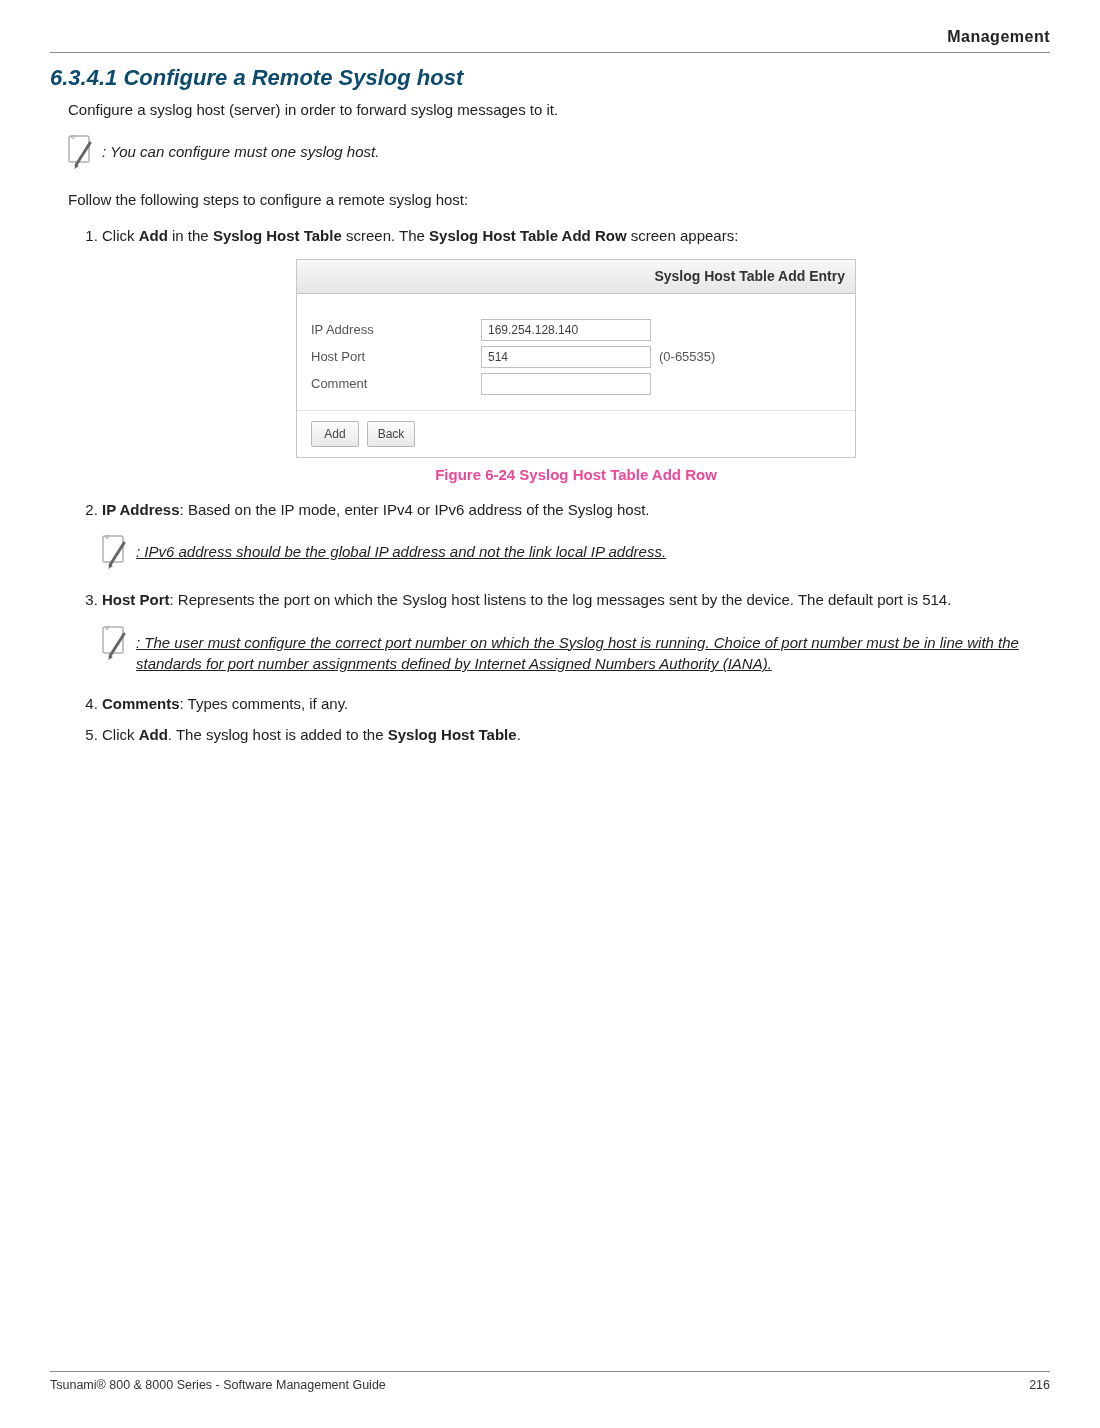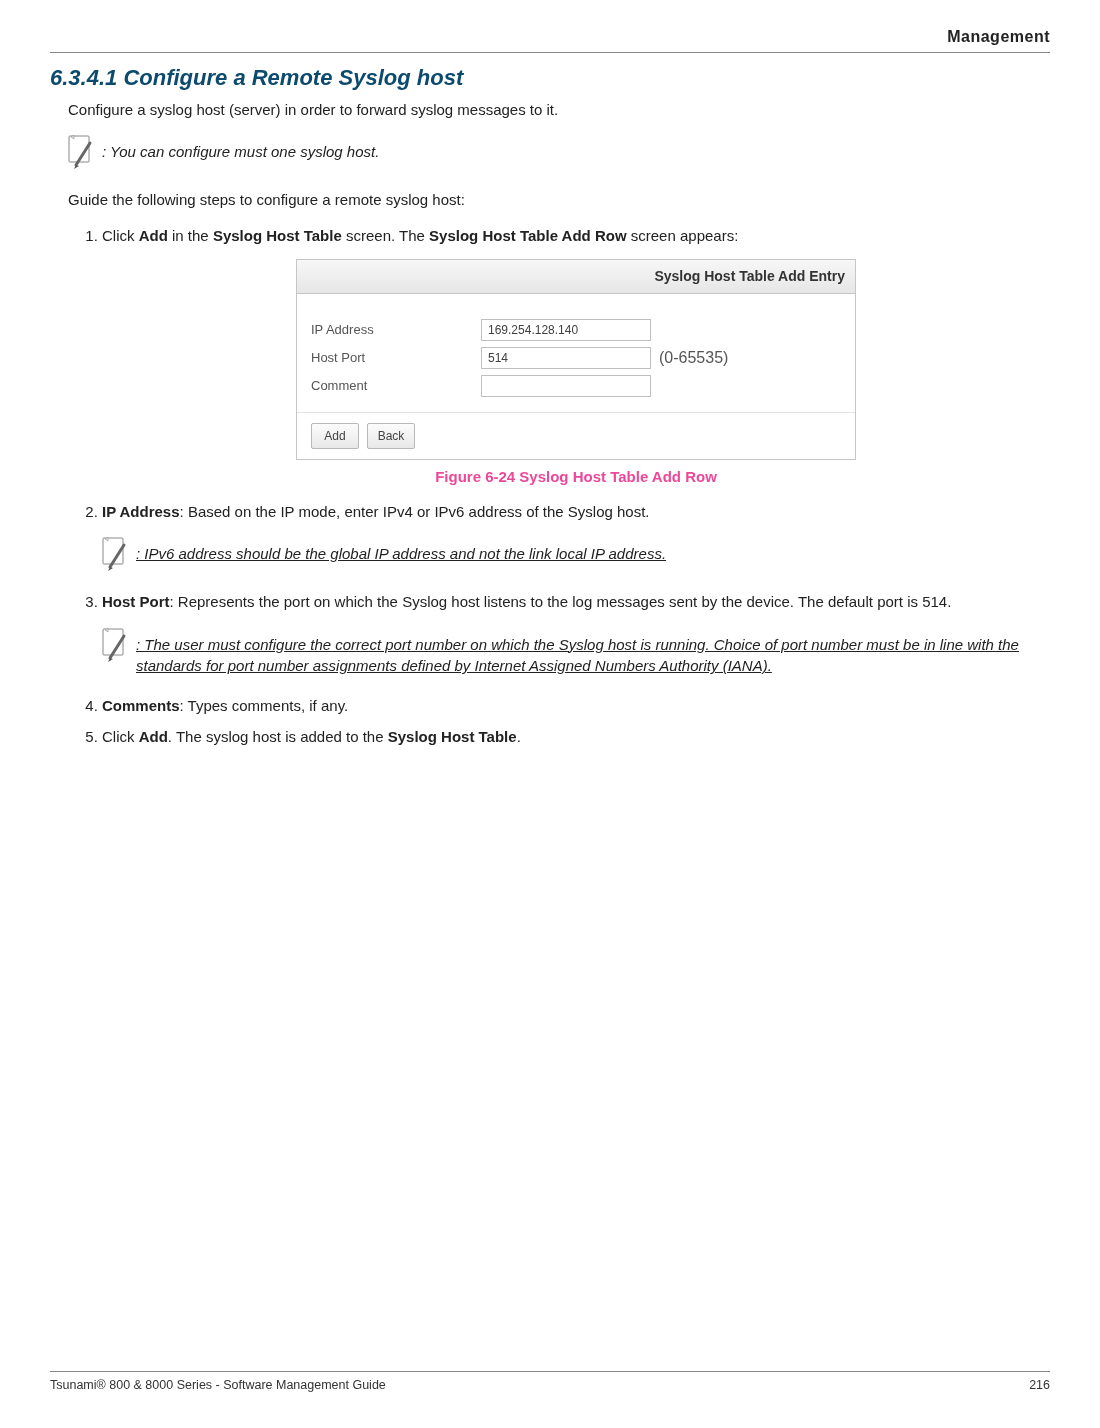--- a/index.html
+++ b/index.html
@@ -117,21 +117,21 @@
     width: 170px;
     height: 22px;
     border: 1px solid #bfbfbf;
     padding: 2px 6px;
     font-size: 12px;
     color: #404040;
     box-sizing: border-box;
   }
   .form-hint {
     margin-left: 8px;
-    font-size: 16px;
+    font-size: 13px;
     color: #555;
   }
   .dialog-buttons {
     border-top: 1px solid #e3e3e3;
     padding: 10px 14px;
     display: flex;
     gap: 8px;
   }
   .dlg-btn {
     min-width: 48px;
@@ -177,21 +177,21 @@
   <div class="note-row">
     <svg class="pencil-icon" viewBox="0 0 28 36">
       <rect x="1" y="1" width="20" height="26" rx="1" fill="#fff" stroke="#888" stroke-width="1"></rect>
       <path d="M3 2 L6 0 L6 4 Z" fill="#ddd" stroke="#888" stroke-width="0.5"></path>
       <line x1="22" y1="8" x2="8" y2="30" stroke="#666" stroke-width="3" stroke-linecap="round"></line>
       <polygon points="8,30 6,34 11,31" fill="#555"></polygon>
     </svg>
     <div class="note-text">: You can configure must one syslog host.</div>
   </div>
 
-  <div class="body-text">Guide the following steps to configure a remote syslog host:</div>
+  <div class="body-text">Follow the following steps to configure a remote syslog host:</div>
 
   <ol class="steps">
     <li>
       <span>Click </span><b>Add</b><span> in the </span><b>Syslog Host Table</b><span> screen. The </span><b>Syslog Host Table Add Row</b><span> screen appears:</span>
 
       <div class="figure-wrap">
         <div class="dialog">
           <div class="dialog-title">Syslog Host Table Add Entry</div>
           <div class="dialog-body">
             <div class="form-row">

